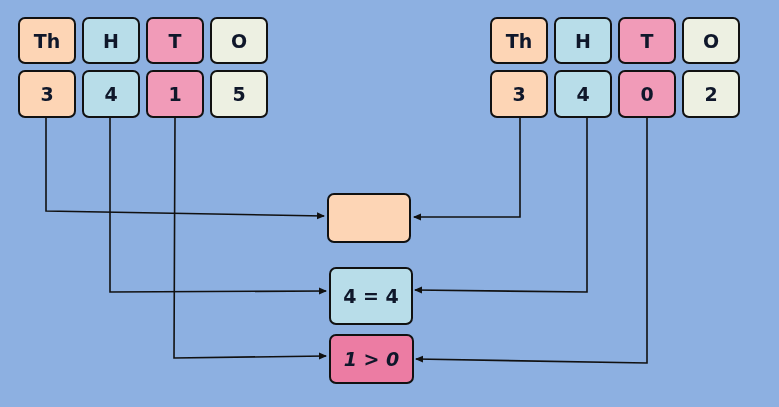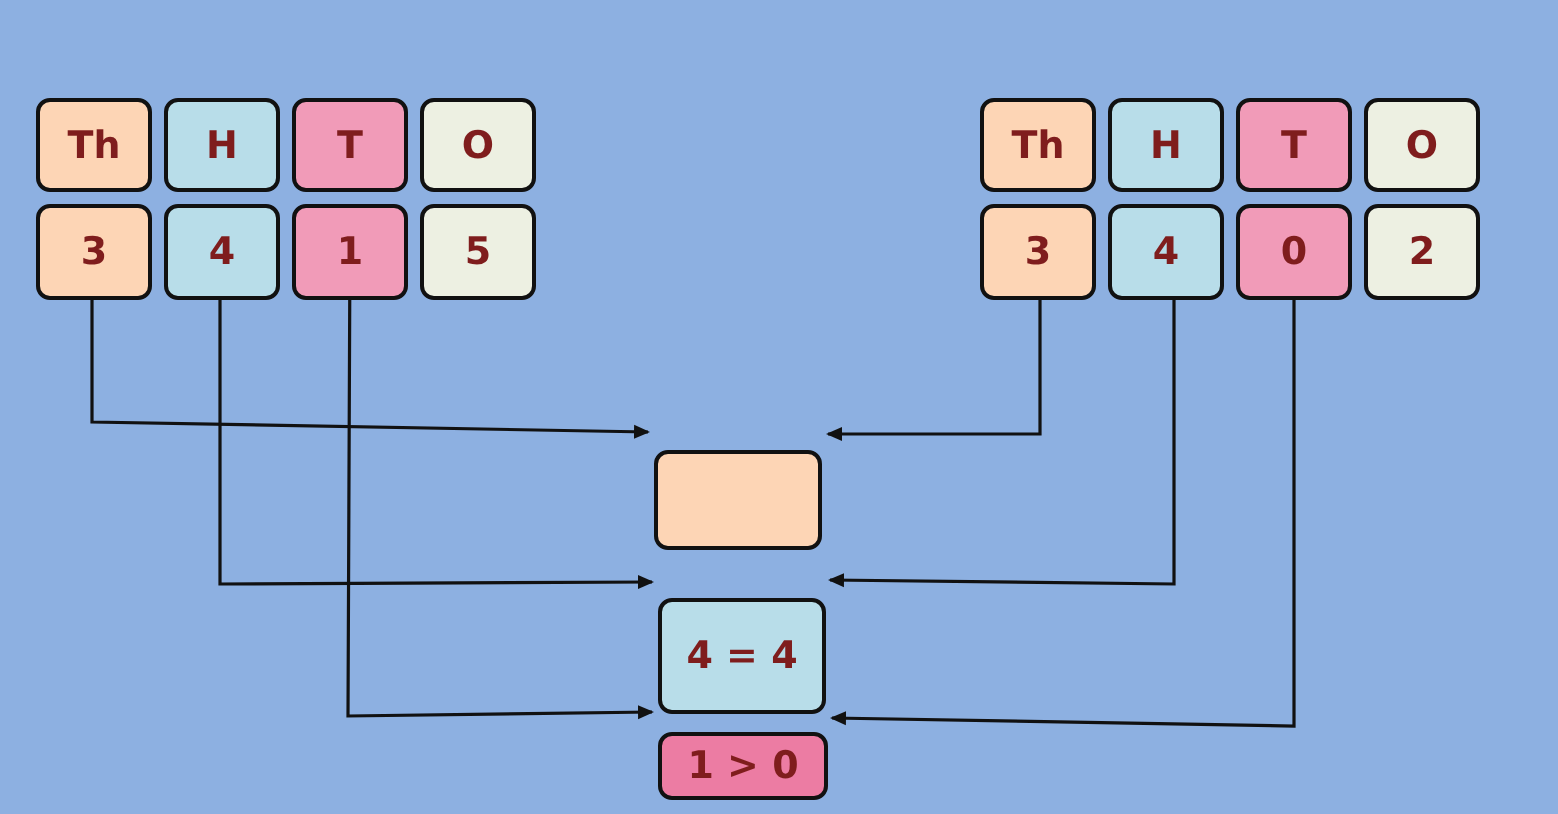--- a/index.html
+++ b/index.html
@@ -5,21 +5,21 @@
     html, body { margin: 0; padding: 0; }
     body {
       width: 779px; height: 407px; position: relative; overflow: hidden;
       background: #8db0e1;
       font-family: "DejaVu Sans", sans-serif;
     }
     .box {
       position: absolute; box-sizing: border-box;
       border: 2px solid #111; border-radius: 7px;
       display: flex; align-items: center; justify-content: center;
-      font-weight: bold; font-size: 19px; color: #7f1d1d; margin-top: 32px;
+      font-weight: bold; font-size: 19px; color: #0f172a;
     }
     .c-th { background: #fdd5b5; }
     .c-h  { background: #b8dde9; }
     .c-t  { background: #f19bb8; }
     .c-o  { background: #edf0e2; }
     .c-t2 { background: #ec7ca3; }
     svg.wires { position: absolute; left: 0; top: 0; }
   </style>
 </head>
 <body>
@@ -59,13 +59,13 @@
   <div class="box c-o" style="left:682px;top:17px;width:58px;height:47px;">O</div>
 
   <div class="box c-th" style="left:490px;top:70px;width:58px;height:48px;">3</div>
   <div class="box c-h" style="left:554px;top:70px;width:58px;height:48px;">4</div>
   <div class="box c-t" style="left:618px;top:70px;width:58px;height:48px;">0</div>
   <div class="box c-o" style="left:682px;top:70px;width:58px;height:48px;">2</div>
 </div>
 
 <div class="box c-th" style="left:327px;top:193px;width:84px;height:50px;"></div>
 <div class="box c-h" style="left:329px;top:267px;width:84px;height:58px;">4 = 4</div>
-<div class="box c-t2" style="left:329px;top:334px;width:85px;height:34px;">1 &gt; 0</div>
+<div class="box c-t2" style="left:329px;top:334px;width:85px;height:50px;font-style:italic;">1 &gt; 0</div>
 
 </body></html>

